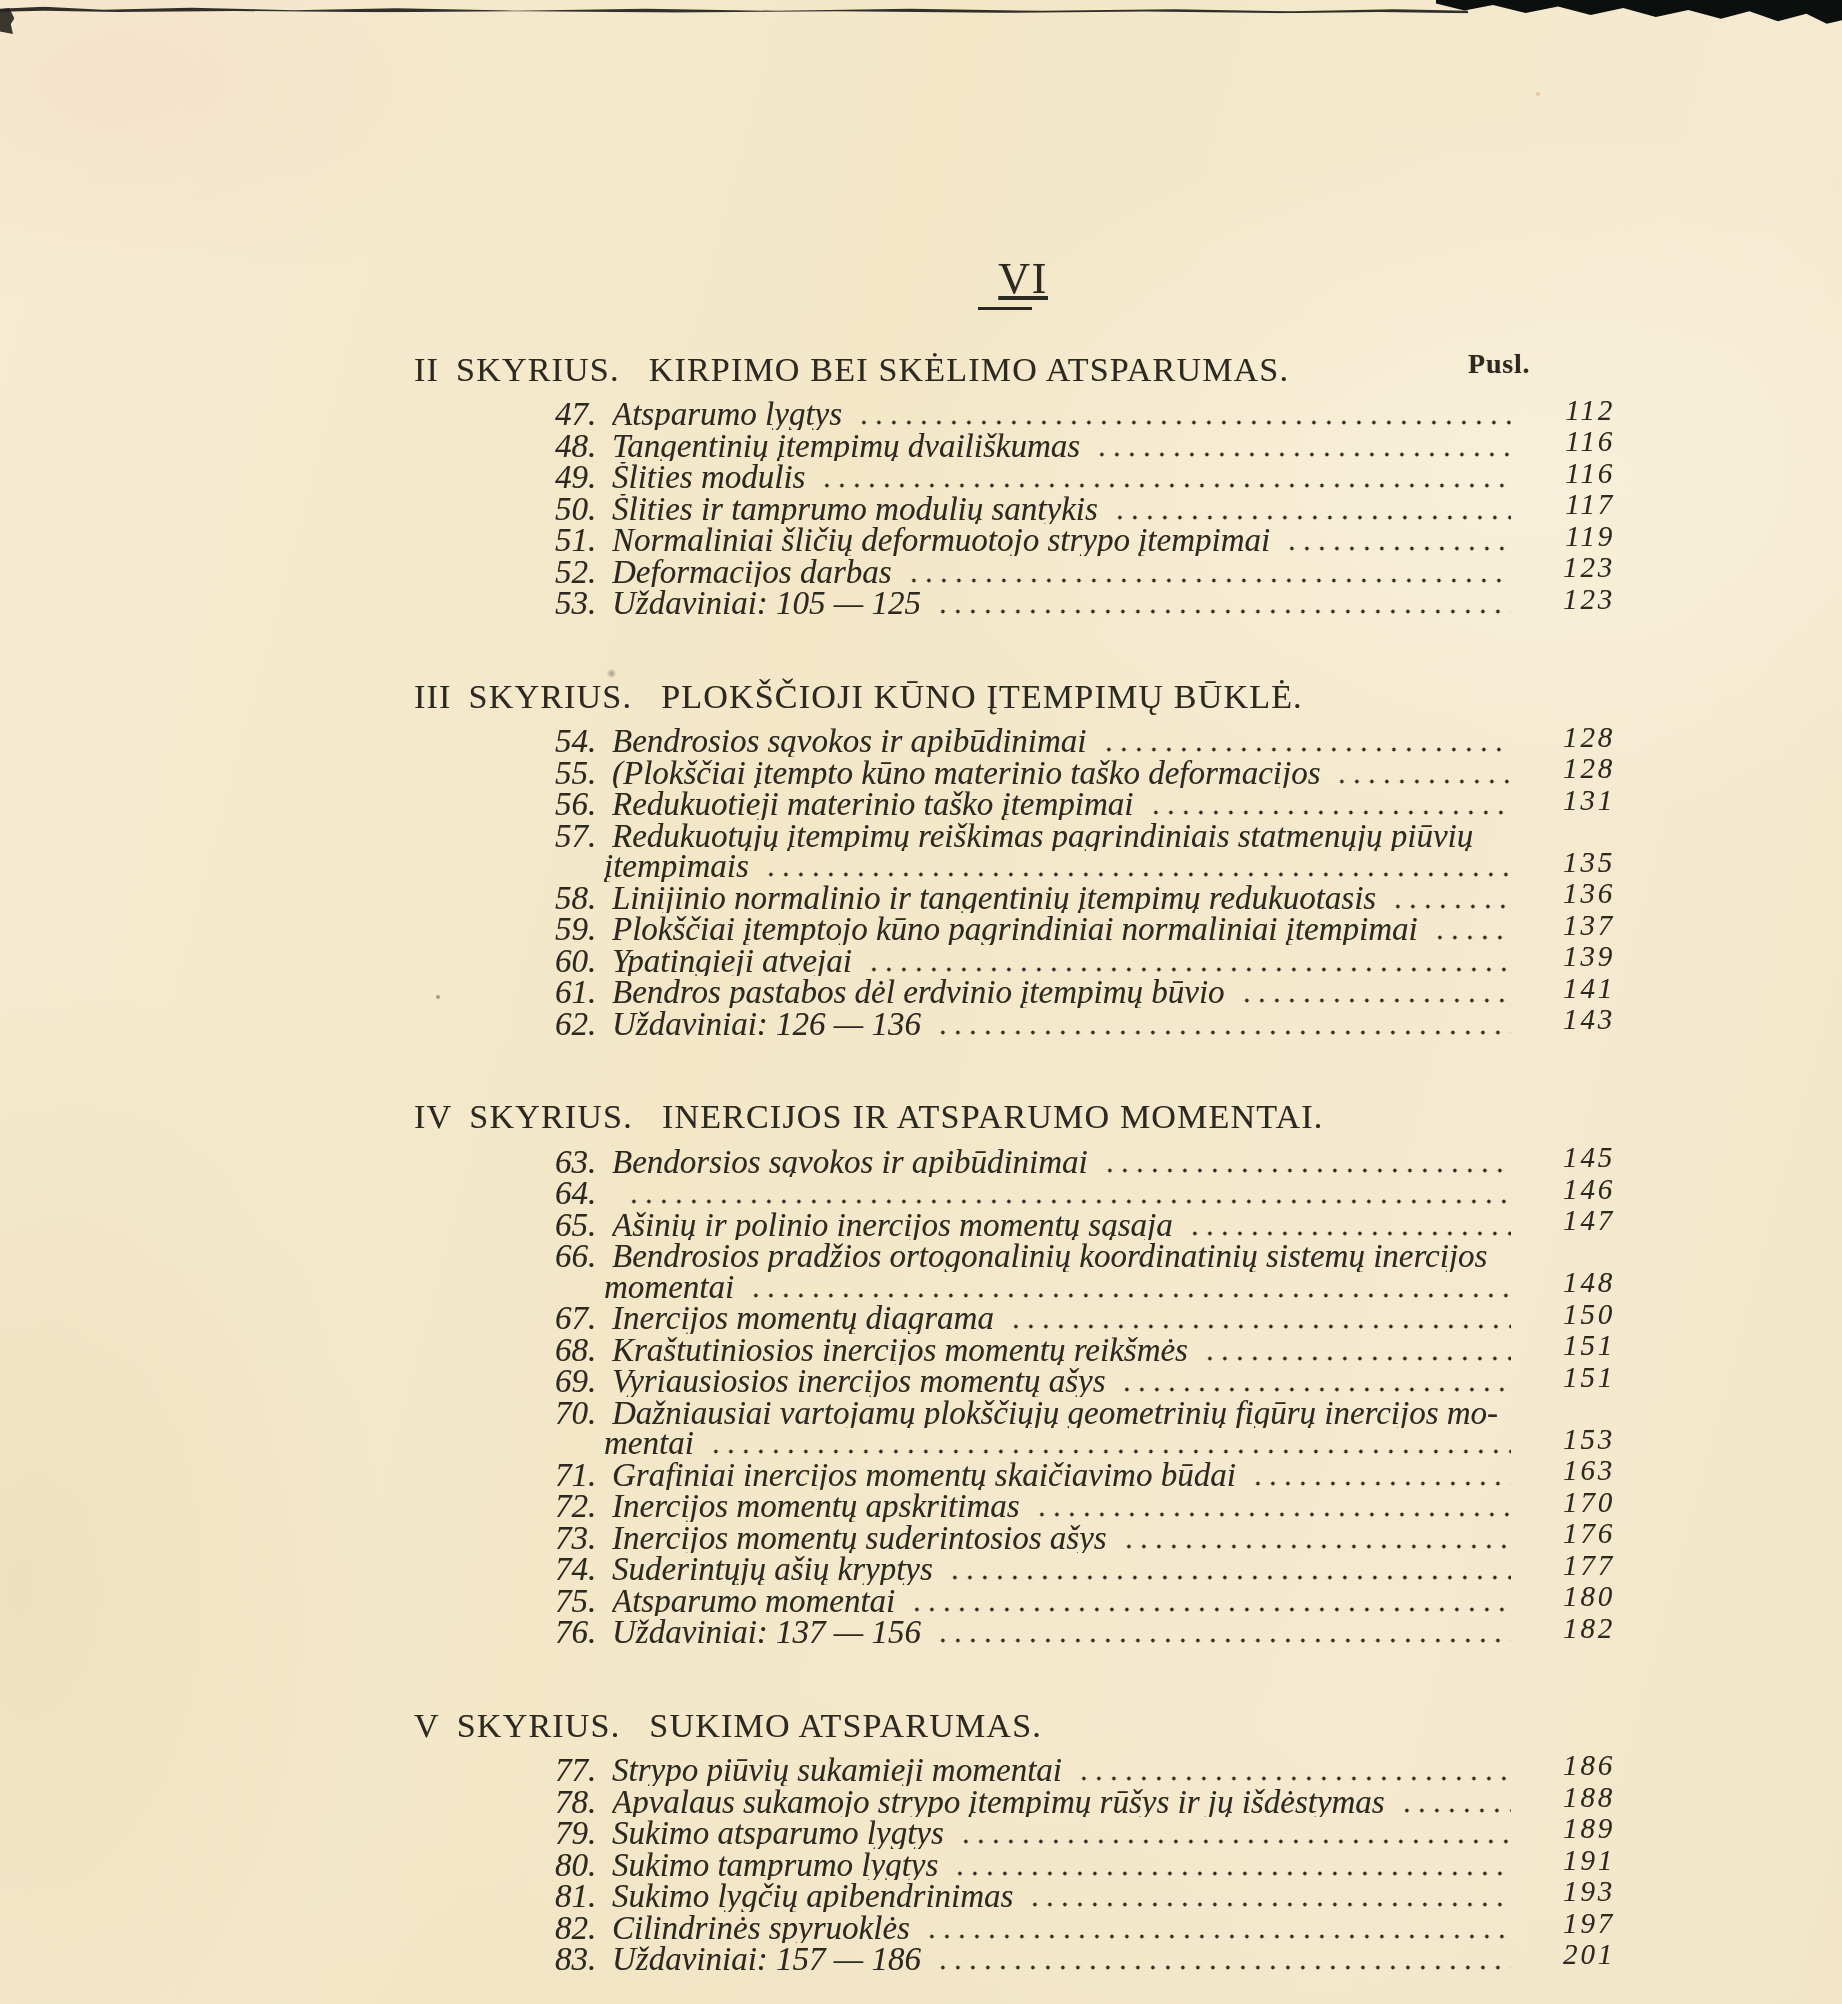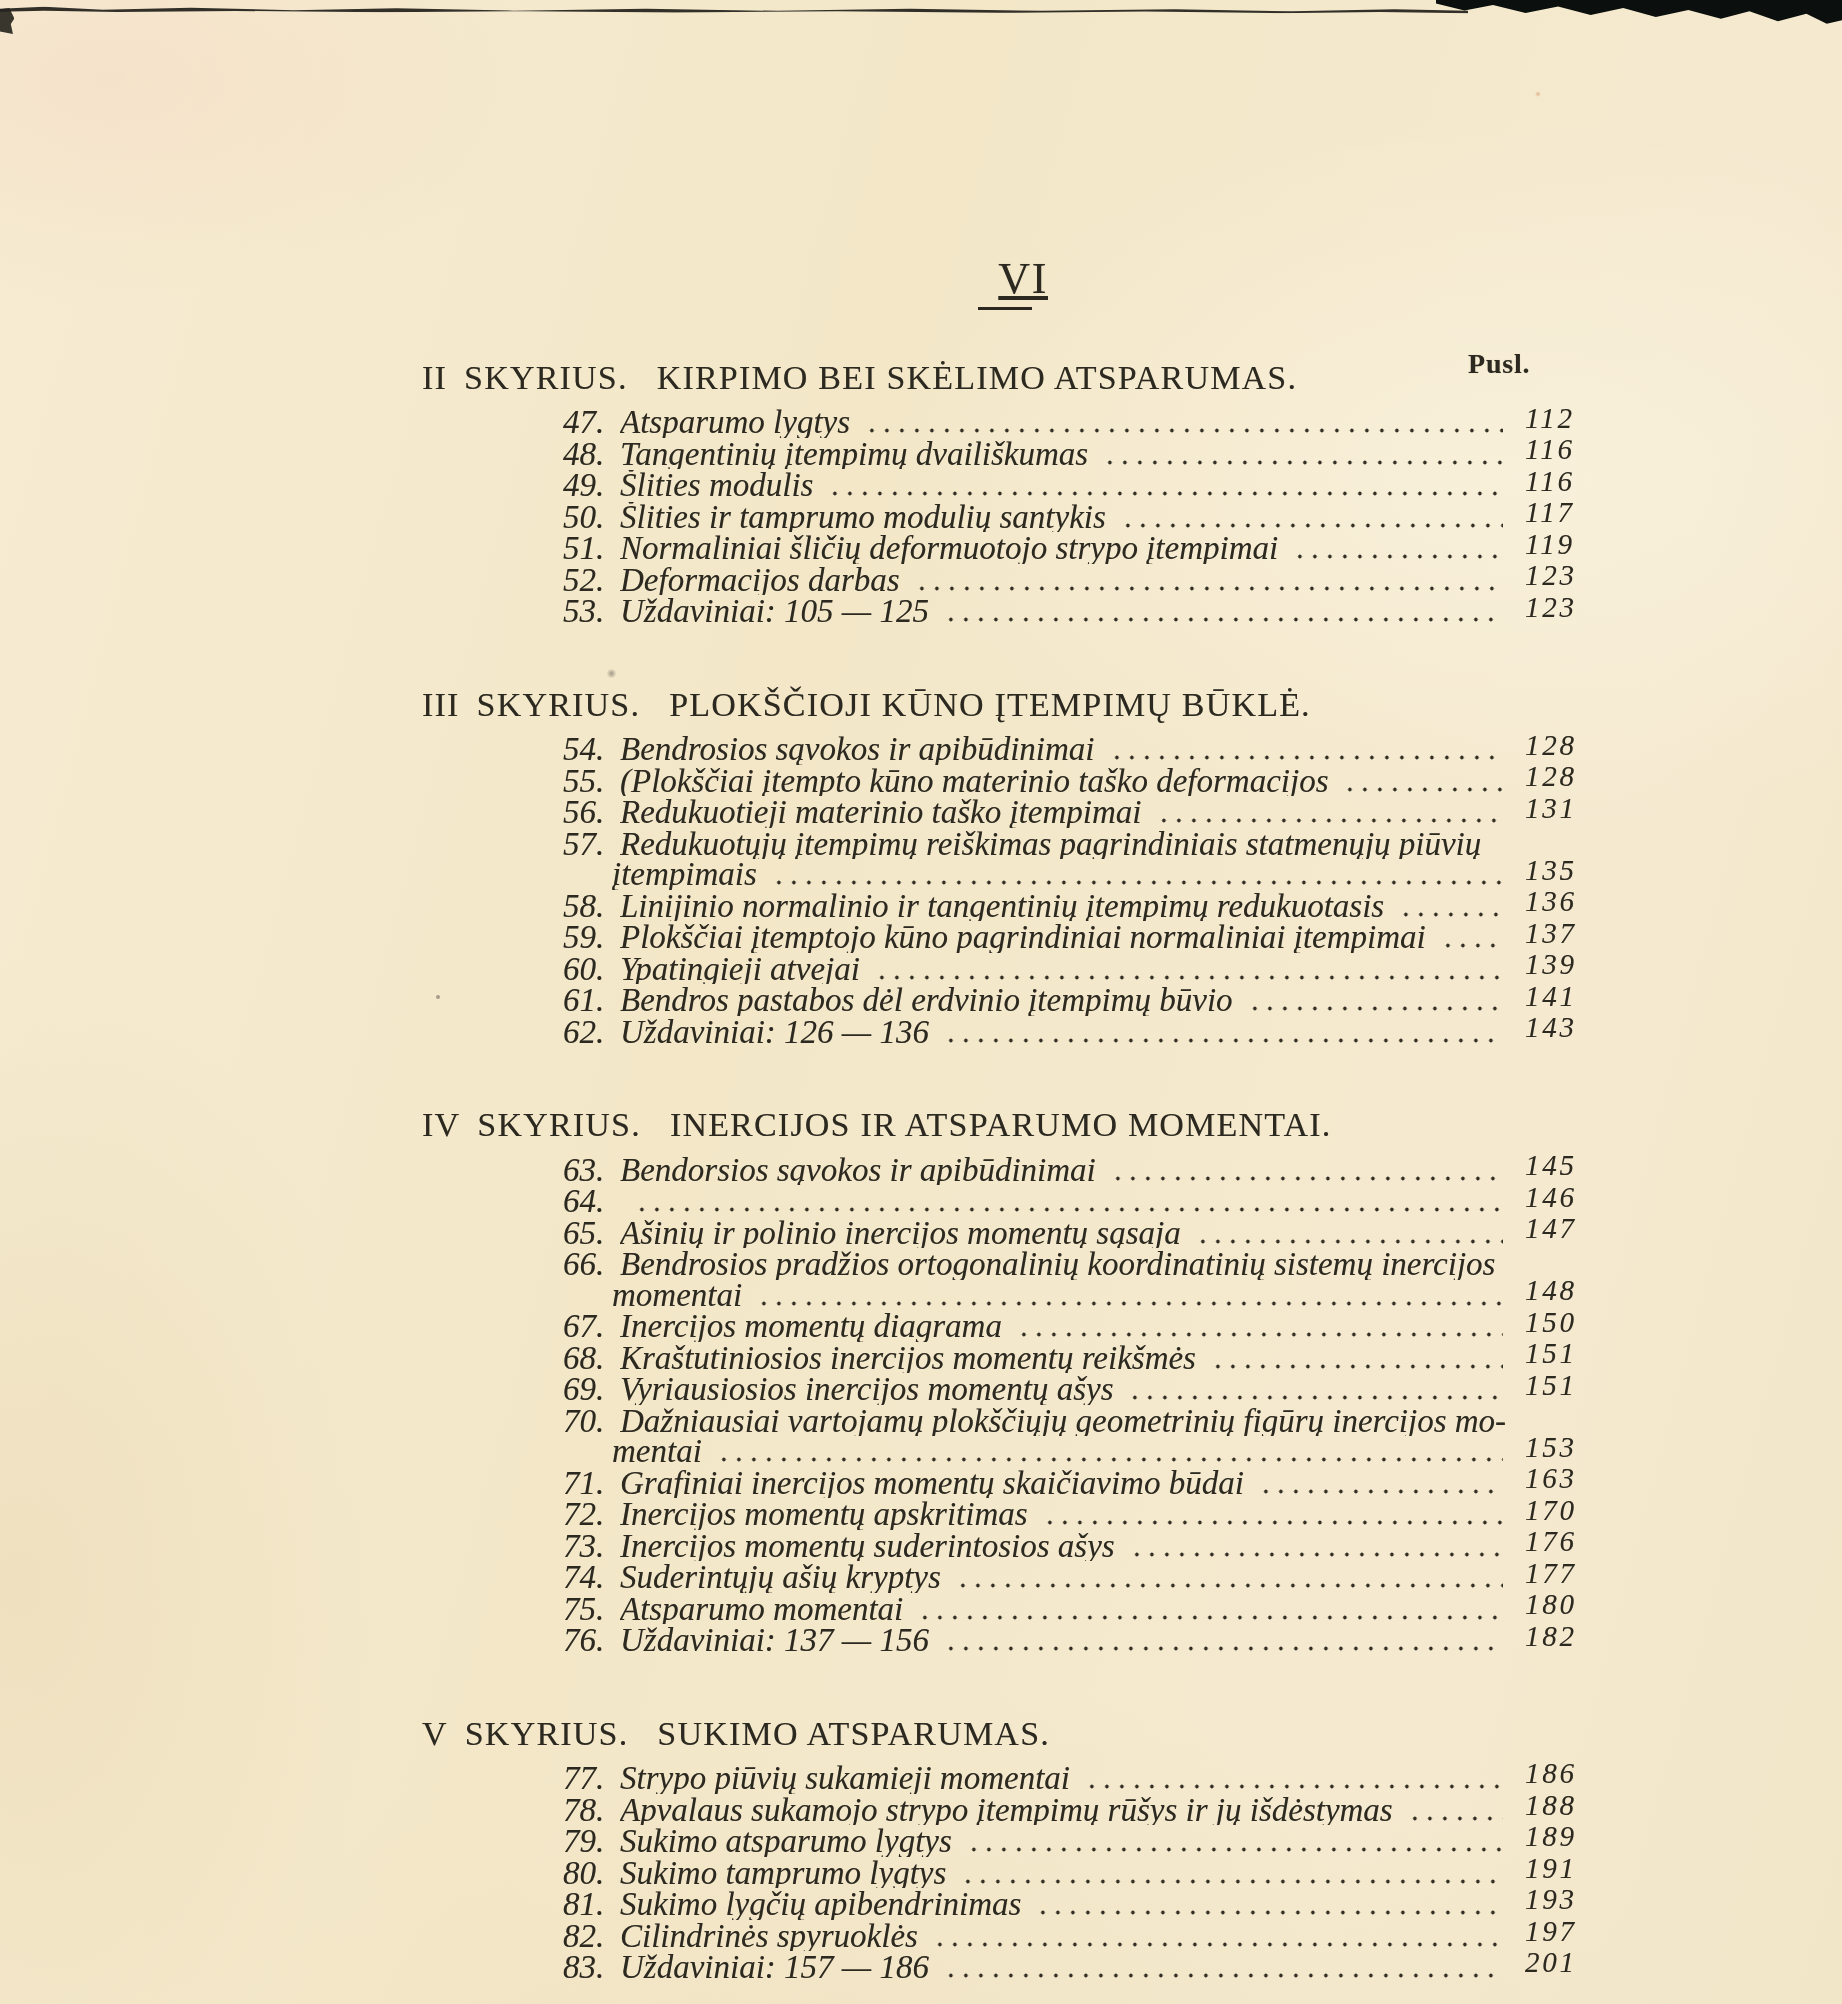--- a/index.html
+++ b/index.html
@@ -48,38 +48,38 @@
   .folio-rule{display:block;margin:8.8px auto 0;width:54px;height:3.6px;background:#2b2820;}
 
   
   .pusl{position:absolute;left:1468px;top:348px;width:155px;text-align:left;
     font-size:28px;font-weight:bold;letter-spacing:0.8px;
     text-shadow:0 0 0.8px rgba(44,41,32,.35);}
 
   
   .toc{position:absolute;left:406px;top:343px;width:1217px;
     text-shadow:0.2px 0.4px 0.5px rgba(50,44,32,.33);}
-  .sec{margin:16px;}
+  .sec{margin:8px;}
   .sec + .sec{margin-top:58px;}
   .sec-h{margin:0;font-size:34px;line-height:38px;font-weight:normal;letter-spacing:1.2px;}
   .sec-num{display:inline-block;margin-right:17px;}
   .sec-word{display:inline-block;margin-right:29px;}
   .rows{margin-top:10.4px;font-style:italic;}
   .row{display:flex;align-items:baseline;font-size:33px;line-height:30.5px;}
   .num{flex:0 0 auto;margin-left:141px;width:57px;}
   .txt{flex:0 1 auto;overflow:hidden;}
   .cont .txt{margin-left:190px;}
   .leader{
     flex:1 1 auto;min-width:0;align-self:stretch;
     margin:0 22.5px 0 12px;
     background-image:radial-gradient(circle,#342f24 1.8px,rgba(0,0,0,0) 2.1px);
     background-size:15px 4.8px;background-repeat:repeat-x;
     background-position:2.4px calc(100% - 5.6px);
   }
-  .pg{flex:0 0 auto;width:82px;font-size:29px;
+  .pg{flex:0 0 auto;width:82px;text-align:right;font-size:29px;
     letter-spacing:2.8px;position:relative;top:-5.6px;}
 </style>
 </head>
 <body>
 
 <div class="page">
   <div class="top-line"></div>
   <div class="corner-blob"></div>
   <div class="left-nub"></div>
   <div class="speck-gray"></div>

